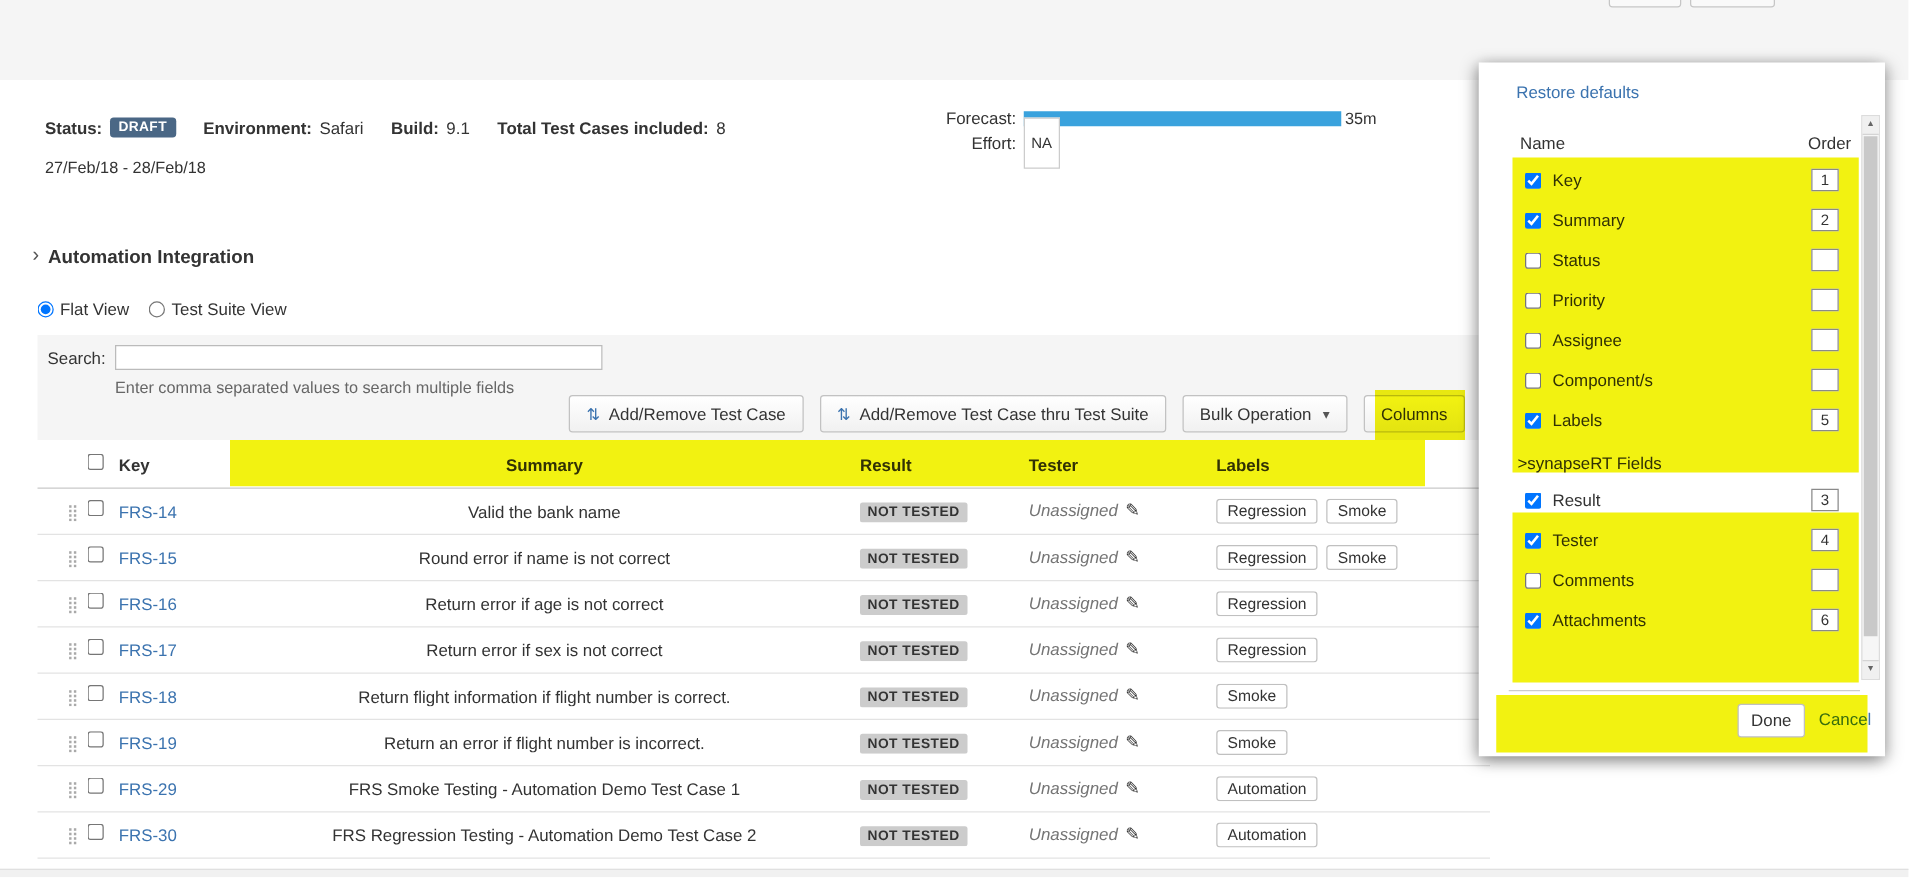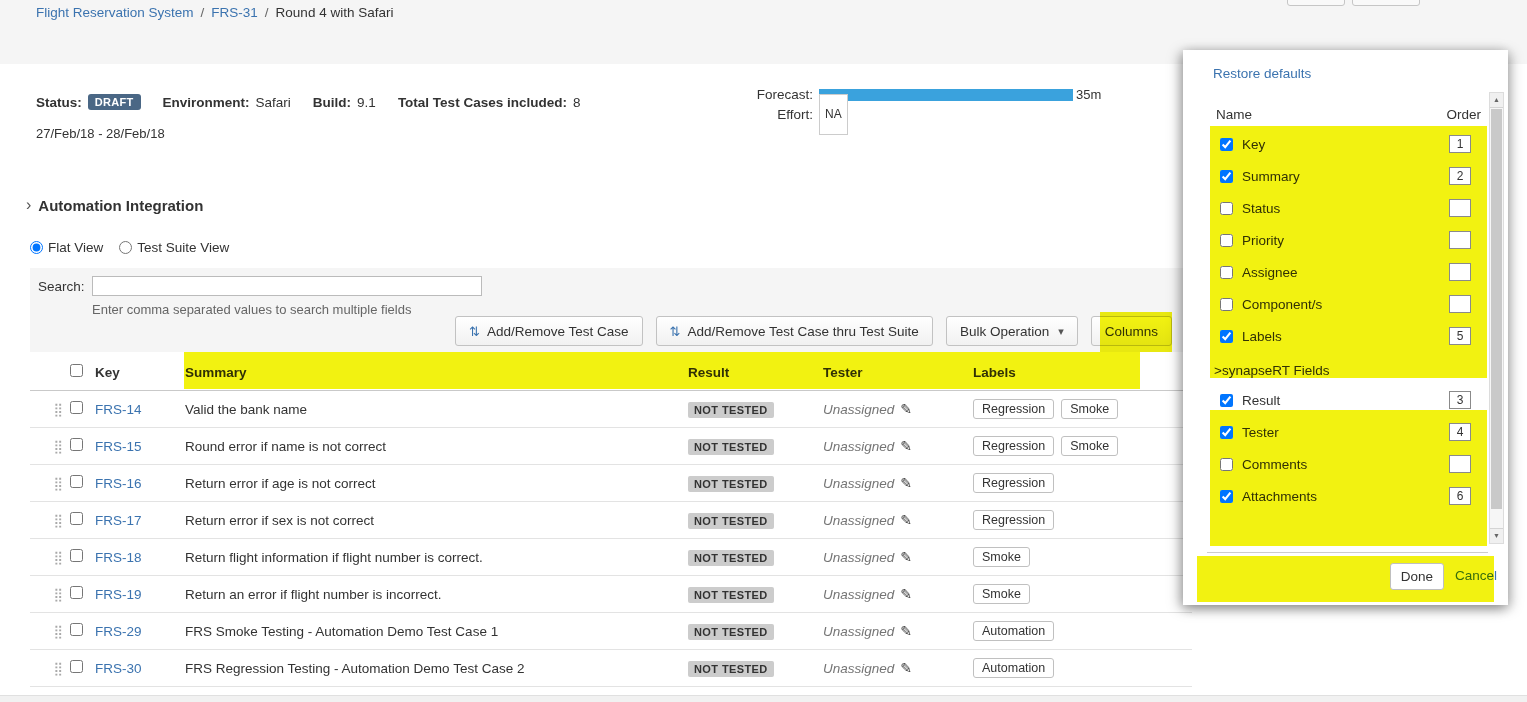--- a/index.html
+++ b/index.html
@@ -56,21 +56,21 @@
   .table{position:absolute;left:30px;top:354px;width:1162px;}
   .thead,.trow{display:grid;grid-template-columns:38px 24px 92px 502px 134px 150px 1fr;align-items:center;height:36px;}
   .thead{border-bottom:1px solid #c9c9c9;}
   .trow{border-bottom:1px solid #e3e3e3;}
   .th{font-weight:bold;font-size:13.5px;}
   .cell{overflow:hidden;white-space:nowrap;}
   .c-handle{text-align:right;padding-right:5px;color:#a9a9a9;font-size:13px;cursor:grab;}
   .c-check input{margin:0 0 0 2px;}
   .c-key{padding-left:3px;font-size:13.5px;}
   .key-link{color:#3b73af;text-decoration:none;cursor:pointer;}
-  .c-summary{padding-left:1px;font-size:13.5px;}
+  .c-summary{padding-left:1px;font-size:13.5px;text-align:center;}
   .c-result{padding-left:2px;}
   .result-badge{background:#ccc;color:#333;font-size:11px;font-weight:bold;padding:2px 6px;border-radius:2px;letter-spacing:.4px;}
   .c-tester{padding-left:3px;}
   .tester-name{font-style:italic;color:#757575;font-size:13.5px;}
   .pencil{margin-left:6px;color:#333;font-size:14px;cursor:pointer;}
   .c-labels{padding-left:3px;}
   .label-lozenge{display:inline-block;border:1px solid #c0c0c0;border-radius:3px;background:#fff;padding:2px 8px;font-size:12.5px;color:#333;margin-right:7px;}
 
   
   .hl{position:absolute;background:#f2f211;mix-blend-mode:multiply;pointer-events:none;}
@@ -105,23 +105,20 @@
   .hl-c{left:14px;top:506px;width:297px;height:46px;z-index:4;}
 
   .footer-strip{position:absolute;left:0;bottom:0;width:100%;height:6px;background:#f1f1f1;border-top:1px solid #e0e0e0;}
 </style>
 </head>
 <body>
 
 <div class="stage">
 
   <div class="top-strip">
-    <div class="breadcrumb">
-      <a>Flight Reservation System</a><span class="sep">/</span><a>FRS-31</a><span class="sep">/</span><span class="current">Round 4 with Safari</span>
-    </div>
     <div class="cut-btn cut1"></div>
     <div class="cut-btn cut2"></div>
   </div>
 
   <div class="status-row">
     <span class="pair">
         <span class="bold">Status:</span>
         <span class="draft-badge">DRAFT</span>
       </span>
     <span class="pair">

